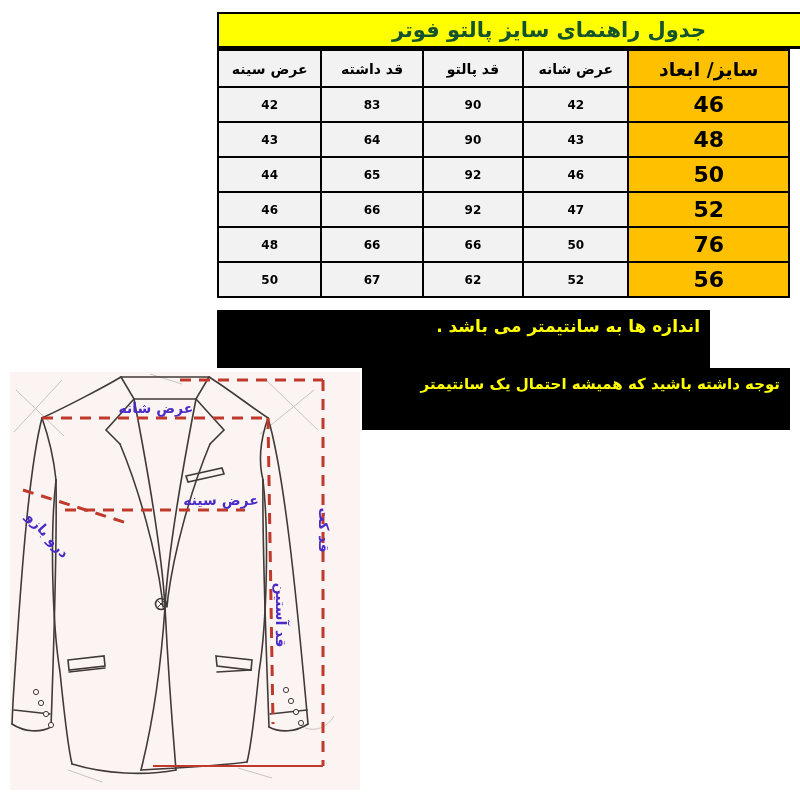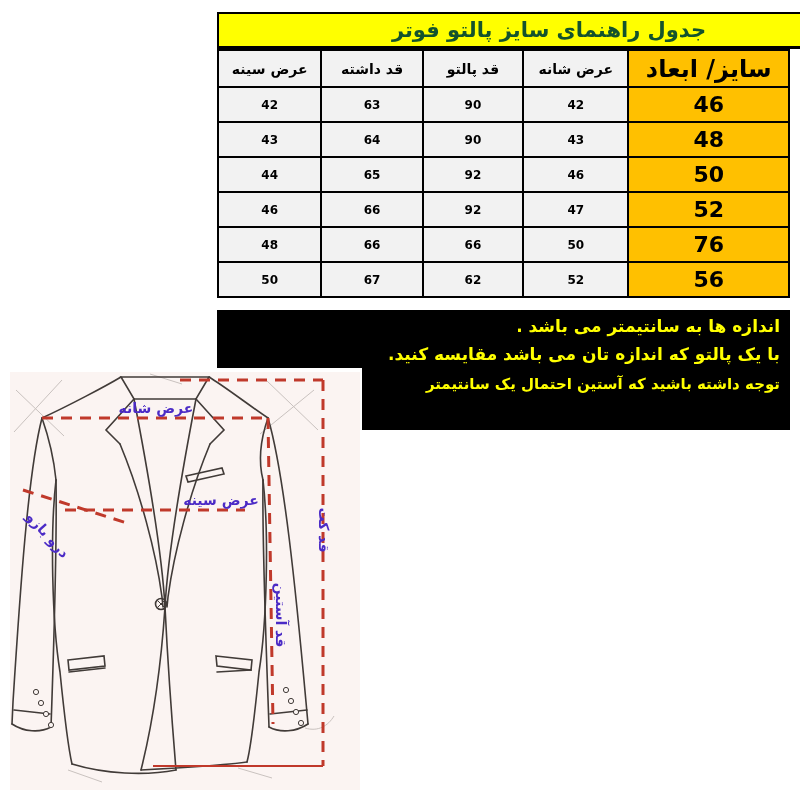--- a/index.html
+++ b/index.html
@@ -19,25 +19,25 @@
     position:absolute; left:217px; top:49px; width:573px;
     border-collapse:collapse; table-layout:fixed; direction:rtl;
   }
   .size-table th, .size-table td {
     border:2px solid #000; text-align:center; vertical-align:middle;
     font-weight:bold; background:#f2f2f2; color:#000; padding:0;
   }
   .size-table th { height:35px; font-size:14px; }
   .size-table td { height:33px; font-size:12px; }
   .size-table .size-col       { background:#ffc000; font-size:22px; }
-  .size-table th.size-col     { font-size:24px; }
+  .size-table th.size-col     { font-size:19px; }
 
   
   .notes-a {
-    position:absolute; left:217px; top:310px; width:573px; height:58px;
+    position:absolute; left:217px; top:310px; width:493px; height:58px;
     background:#000; direction:rtl; box-sizing:border-box; padding:2px 10px 0 0;
   }
   .notes-b {
     position:absolute; left:362px; top:368px; width:428px; height:62px;
     background:#000; direction:rtl; box-sizing:border-box; padding:2px 10px 0 0;
   }
   .note-line {
     color:#ffff00; font-weight:bold; font-size:17px; line-height:28px;
     text-align:right; white-space:nowrap;
   }
@@ -67,21 +67,21 @@
     <th class="size-col">سایز/ ابعاد</th>
     <th>عرض شانه</th>
     <th>قد پالتو</th>
     <th>قد داشته</th>
     <th>عرض سینه</th>
   </tr>
   <tr>
     <td class="size-col">46</td>
     <td>42</td>
     <td>90</td>
-    <td>63</td>
+    <td>83</td>
     <td>42</td>
   </tr>
   <tr>
     <td class="size-col">48</td>
     <td>43</td>
     <td>90</td>
     <td>64</td>
     <td>43</td>
   </tr>
   <tr>
@@ -110,24 +110,23 @@
     <td>52</td>
     <td>62</td>
     <td>67</td>
     <td>50</td>
   </tr>
 </tbody>
   </table>
 
 <div class="notes-a">
   <div class="note-line">اندازه ها به سانتیمتر می باشد .</div>
-  <div class="note-line">با یک پالتو که اندازه تان می باشد مقایسه کنید.</div>
 </div>
 <div class="notes-b">
-  <div class="note-line small">توجه داشته باشید که آستین احتمال یک سانتیمتر</div>
+  <div class="note-line small">توجه داشته باشید که همیشه احتمال یک سانتیمتر</div>
 </div>
 
 <div class="figure">
   <svg width="350" height="418" viewBox="0 0 350 418" xmlns="http://www.w3.org/2000/svg">
     <rect x="0" y="0" width="350" height="418" fill="#fbf4f2"></rect>
 
     <g stroke="#c9c2bf" stroke-width="1" fill="none">
       <path d="M6,18 L54,64"></path>
       <path d="M52,8 L4,60"></path>
       <path d="M304,18 L250,62"></path>

